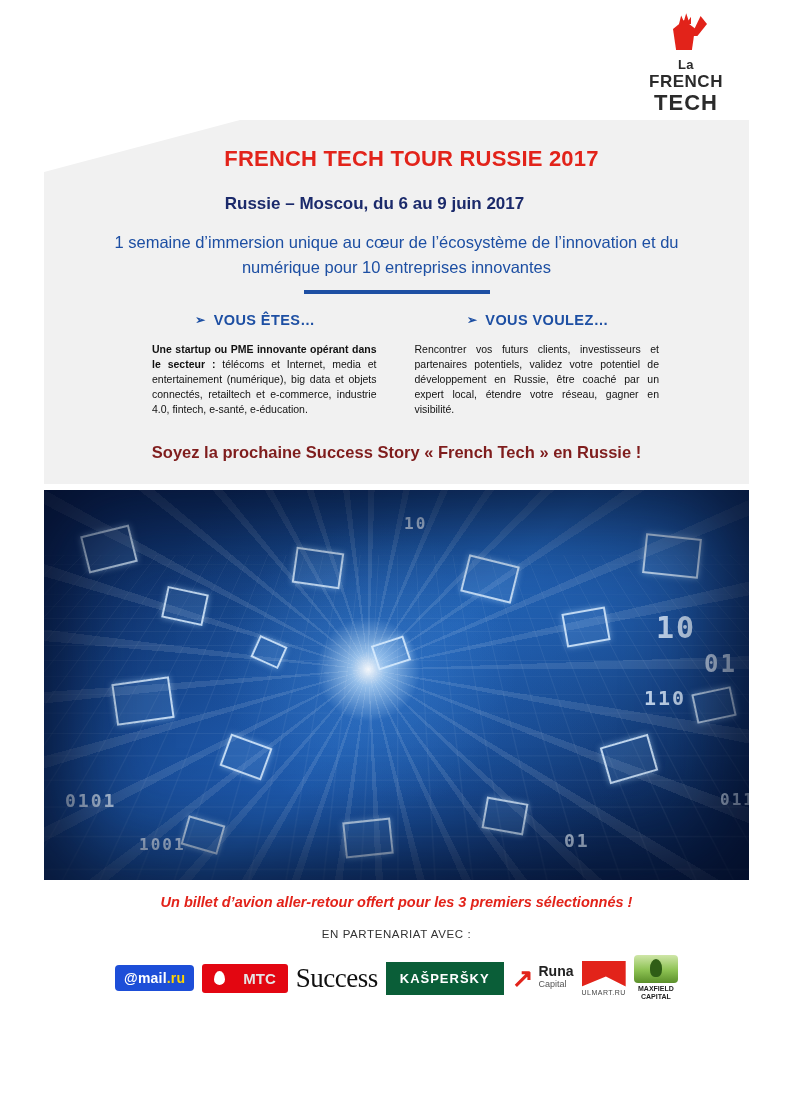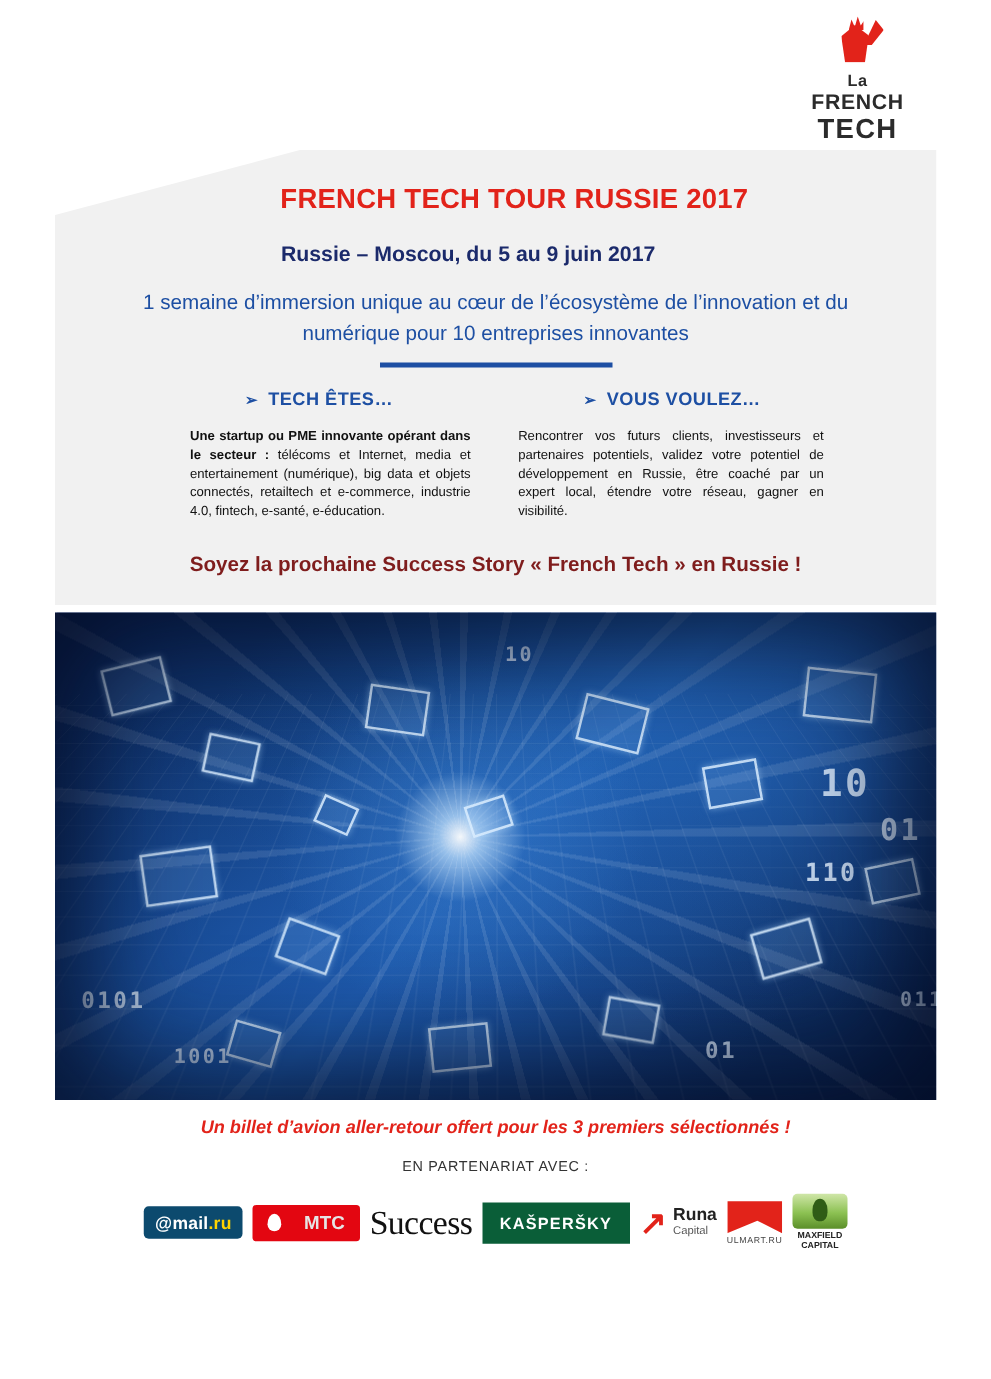--- a/index.html
+++ b/index.html
@@ -325,21 +325,21 @@
     margin: 14px 36px 0 36px;
     height: 48px;
   }
   .plogo {
     display: flex;
     align-items: center;
     justify-content: center;
     height: 40px;
   }
   .p-mailru {
-    background: #0c4a6e;
+    background: #1d4ed8;
     color: #ffffff;
     border-radius: 4px;
     padding: 5px 9px;
     font-size: 14px;
     font-weight: bold;
     letter-spacing: 0.2px;
     text-align: center;
   }
   .p-mailru .dot { color: #ffd400; }
   .p-mts {
@@ -455,28 +455,28 @@
         <div class="comb"></div>
       </div>
       <div class="ft-la">La</div>
       <div class="ft-french">FRENCH</div>
       <div class="ft-tech">TECH</div>
     </div>
   </div>
 
   <div class="panel">
     <div class="title">FRENCH TECH TOUR RUSSIE 2017</div>
-    <div class="subtitle">Russie – Moscou, du 5 au 9 juin 2017</div>
+    <div class="subtitle">Russie – Moscou, du 6 au 9 juin 2017</div>
     <div class="tagline">1 semaine d’immersion unique au cœur de l’écosystème de l’innovation et du numérique pour 10 entreprises innovantes</div>
 
     <div class="cols">
       <div class="col col-left">
         <div class="col-head">
           <span class="arrow-icon">➢</span>
-          <span>TECH ÊTES…</span>
+          <span>VOUS ÊTES…</span>
         </div>
         <div class="col-body"><b>Une startup ou PME innovante opérant dans le secteur :</b><span> télécoms et Internet, media et entertainement (numérique), big data et objets connectés, retailtech et e-commerce, industrie 4.0, fintech, e-santé, e-éducation.</span></div>
       </div>
       <div class="col col-right">
         <div class="col-head">
           <span class="arrow-icon">➢</span>
           <span>VOUS VOULEZ…</span>
         </div>
         <div class="col-body"><span>Rencontrer vos futurs clients, investisseurs et partenaires potentiels, validez votre potentiel de développement en Russie, être coaché par un expert local, étendre votre réseau, gagner en visibilité.</span></div>
       </div>

